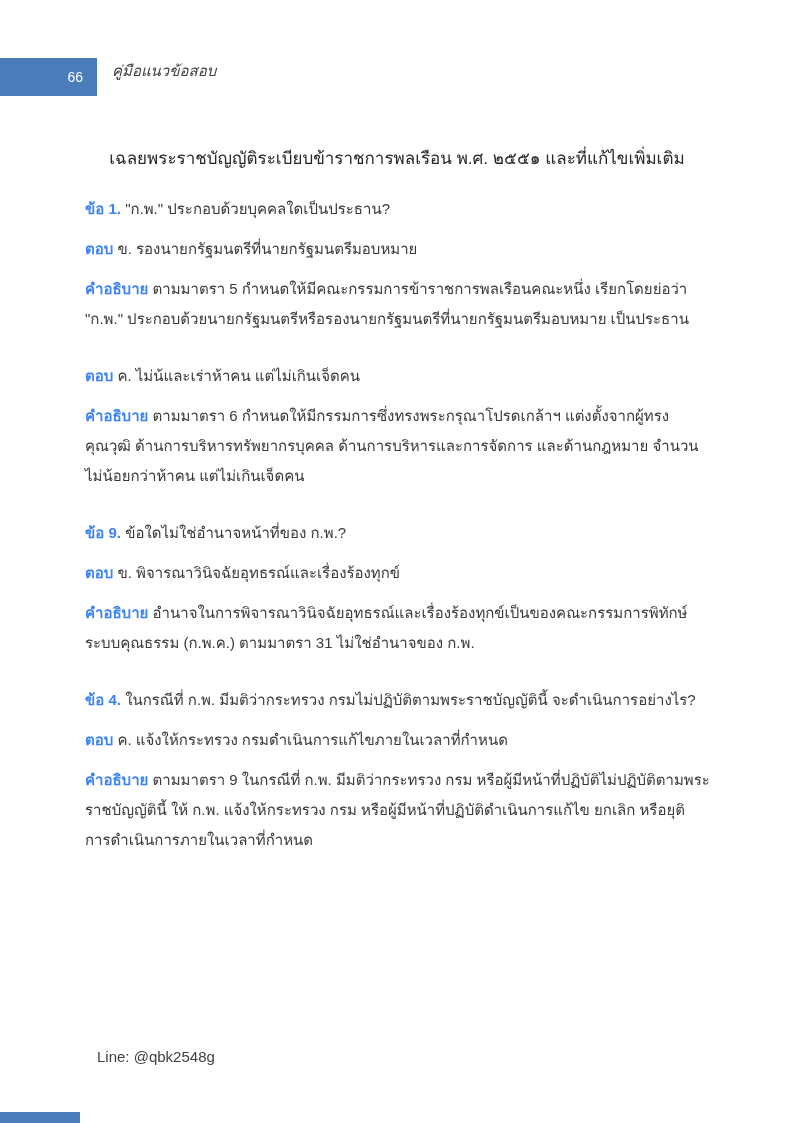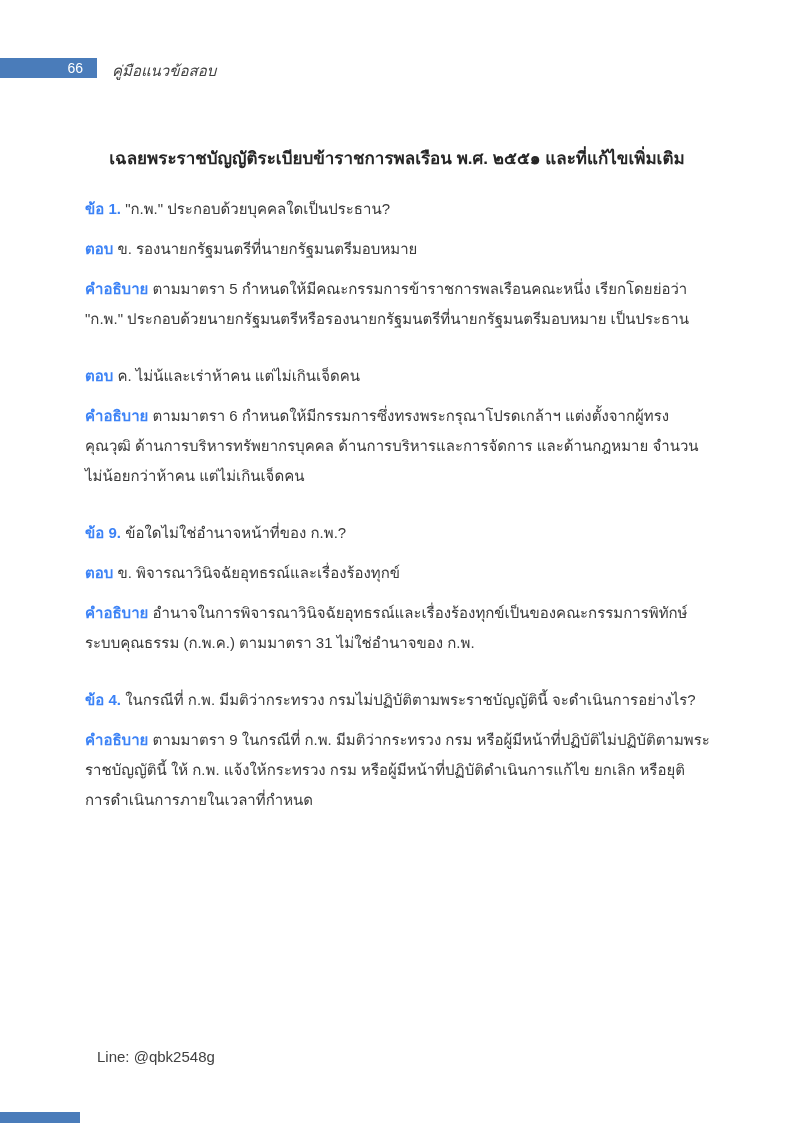--- a/index.html
+++ b/index.html
@@ -8,37 +8,37 @@
     width:794px;height:1123px;
     margin:0 auto;
     background:#ffffff;
     font-family:"Liberation Sans", sans-serif;
     color:#3a3a3a;
     overflow:hidden;
   }
   
   .header-bar{
     position:absolute;left:0;top:58px;
-    width:97px;height:20px;
+    width:97px;height:38px;
     background:#4a7cba;
     color:#ffffff;
     display:flex;align-items:center;justify-content:flex-end;
     padding-right:14px;box-sizing:border-box;
     font-size:14px;
   }
   .header-title{
     position:absolute;left:112px;top:58px;
     height:26px;line-height:26px;
     font-size:15px;color:#3f3f3f;font-style:italic;
   }
   
   .doc-title{
     position:absolute;top:144px;left:0;
     width:100%;text-align:center;
-    font-size:17px;font-weight:bold;color:#262626;
+    font-size:17px;font-weight:normal;color:#262626;
   }
   
   .content{
     position:absolute;left:85px;top:194px;
     width:625px;
   }
   .qa{margin:0 0 27px 0;}
   .qa p{
     margin:0 0 10px 0;
     font-size:15px;line-height:30px;
@@ -83,20 +83,21 @@
     </section>
 
     <section class="qa">
       <p><span class="b">ข้อ 9.</span> <span>ข้อใดไม่ใช่อำนาจหน้าที่ของ ก.พ.?</span></p>
       <p><span class="b u">ตอบ</span> <span>ข. พิจารณาวินิจฉัยอุทธรณ์และเรื่องร้องทุกข์</span></p>
       <p><span class="b">คำอธิบาย</span> <span>อำนาจในการพิจารณาวินิจฉัยอุทธรณ์และเรื่องร้องทุกข์เป็นของคณะกรรมการพิทักษ์ระบบคุณธรรม (ก.พ.ค.) ตามมาตรา 31 ไม่ใช่อำนาจของ ก.พ.</span></p>
     </section>
 
     <section class="qa">
       <p><span class="b">ข้อ 4.</span> <span>ในกรณีที่ ก.พ. มีมติว่ากระทรวง กรมไม่ปฏิบัติตามพระราชบัญญัตินี้ จะดำเนินการอย่างไร?</span></p>
+      <p><span class="b u">ตอบ</span> <span>ค. แจ้งให้กระทรวง กรมดำเนินการแก้ไขภายในเวลาที่กำหนด</span></p>
       <p><span class="b">คำอธิบาย</span> <span>ตามมาตรา 9 ในกรณีที่ ก.พ. มีมติว่ากระทรวง กรม หรือผู้มีหน้าที่ปฏิบัติไม่ปฏิบัติตามพระราชบัญญัตินี้ ให้ ก.พ. แจ้งให้กระทรวง กรม หรือผู้มีหน้าที่ปฏิบัติดำเนินการแก้ไข ยกเลิก หรือยุติการดำเนินการภายในเวลาที่กำหนด</span></p>
     </section>
 
   </div>
 
   <div class="footer-line">Line: @qbk2548g</div>
   <div class="footer-bar"></div>
 
 </div>
 

